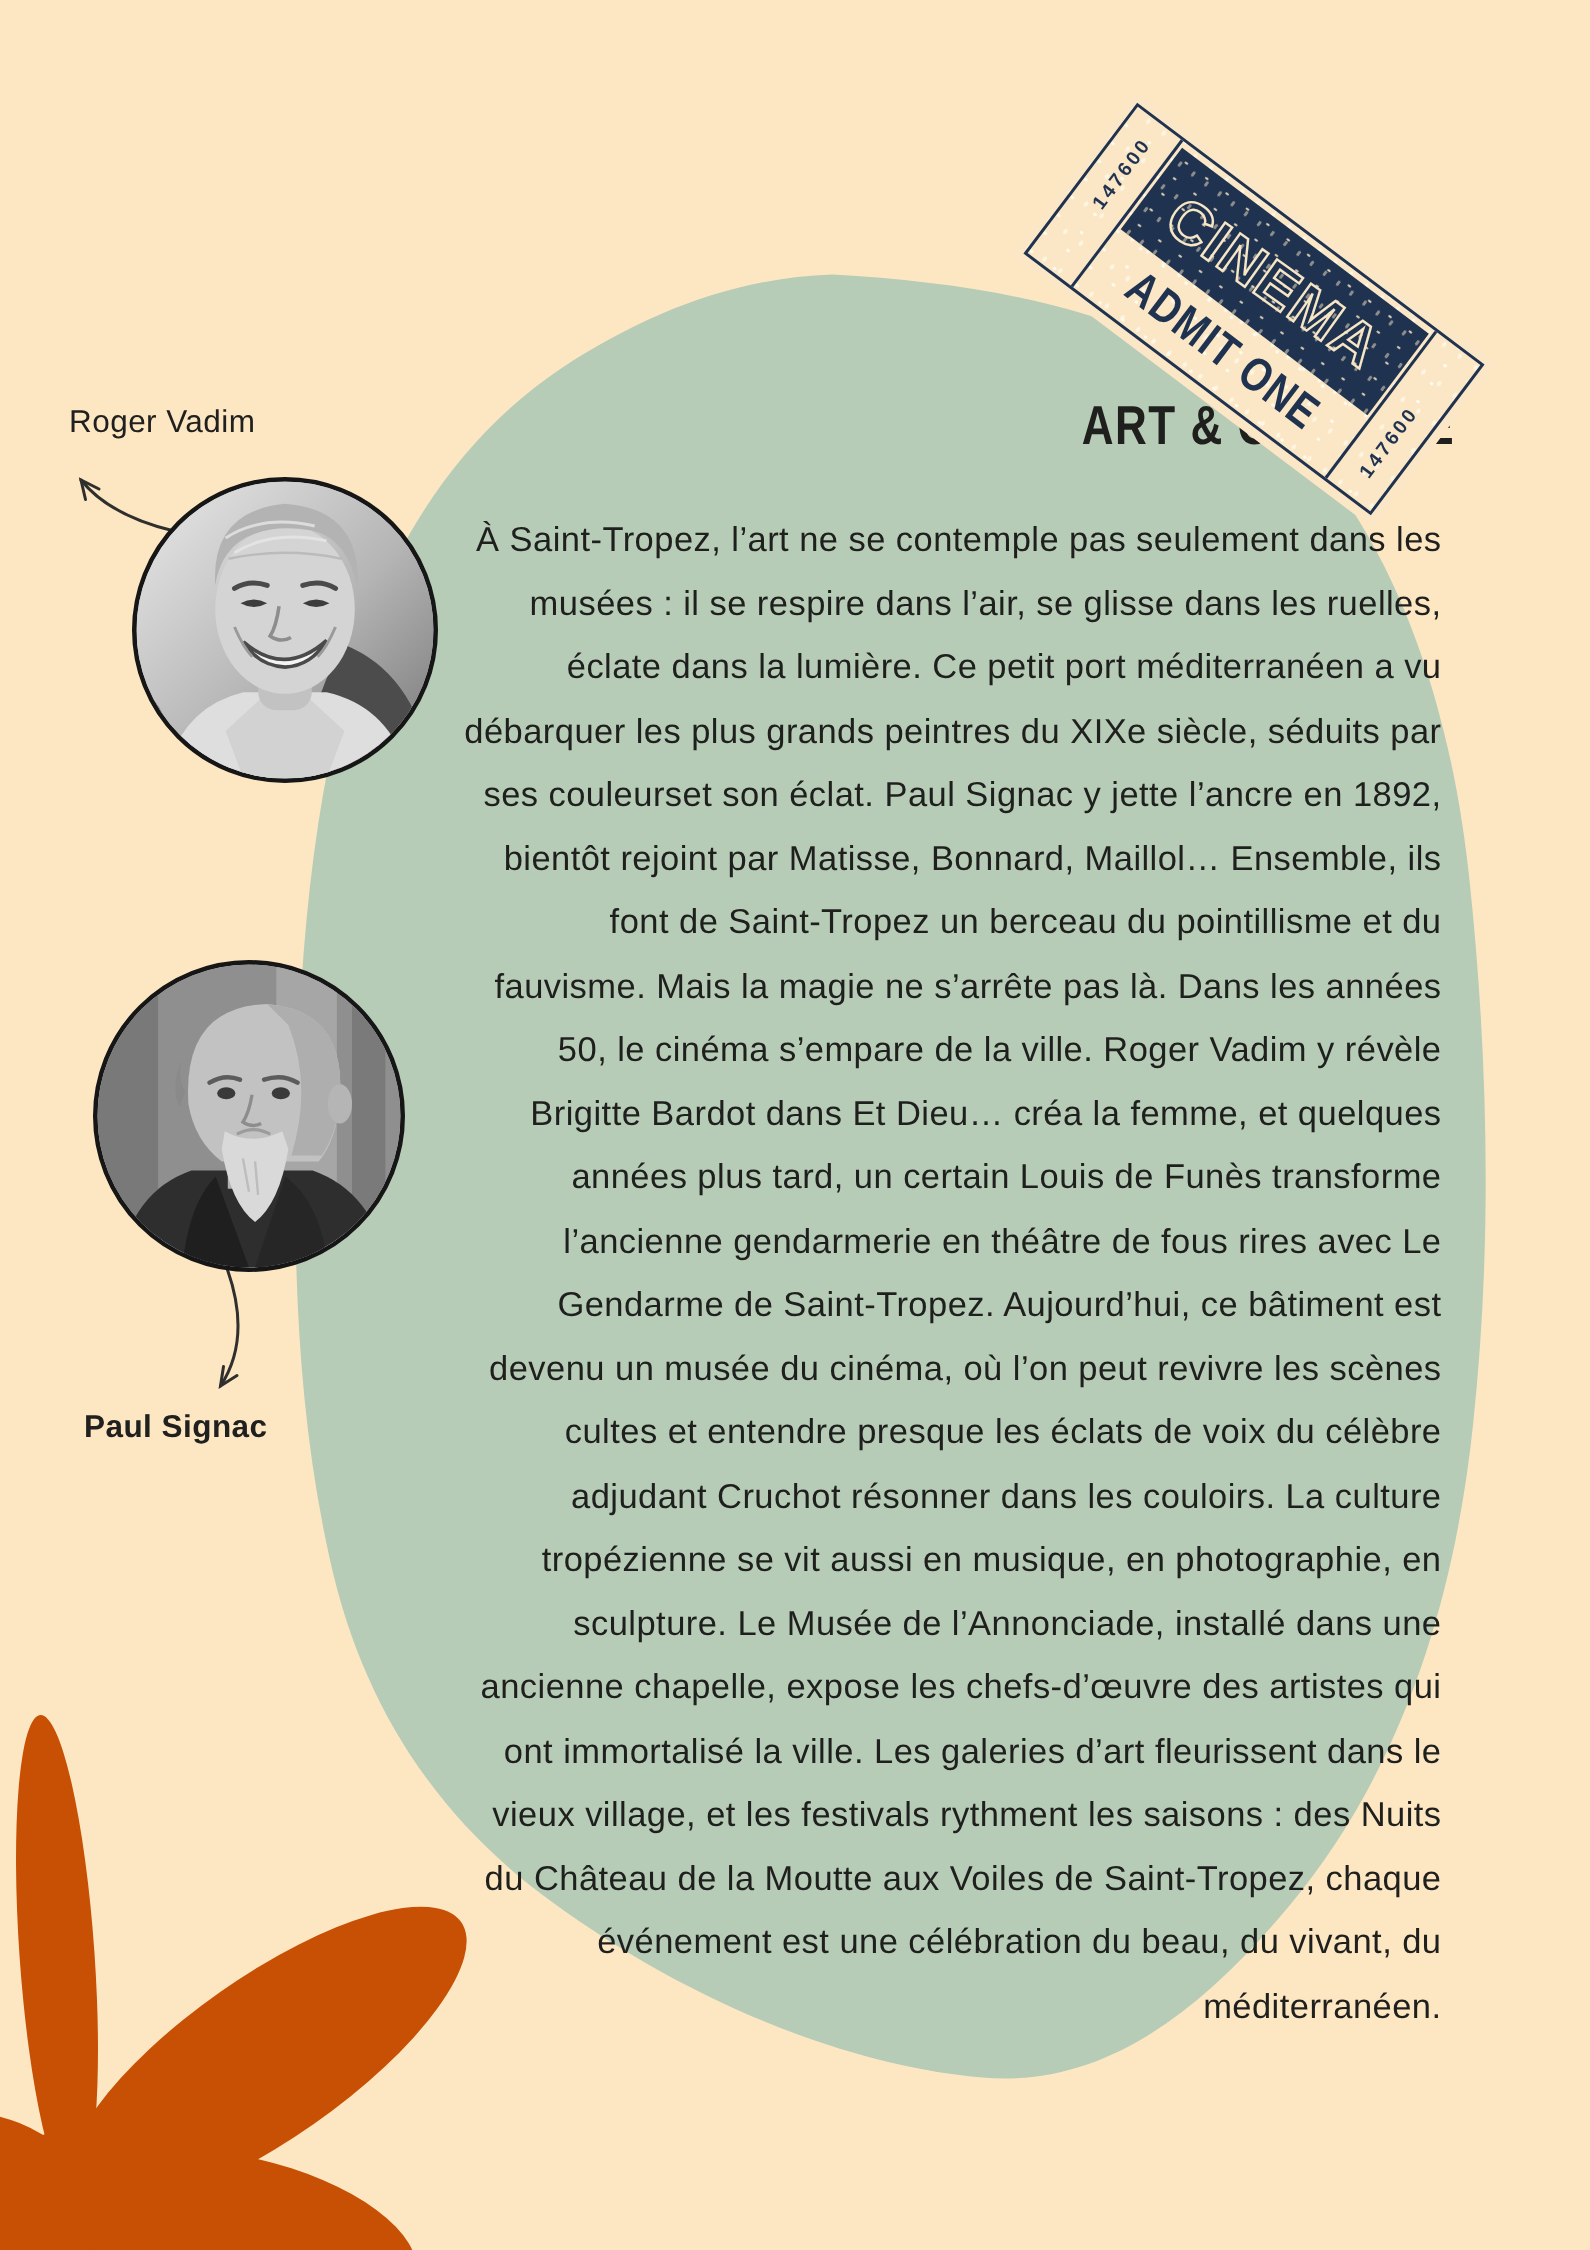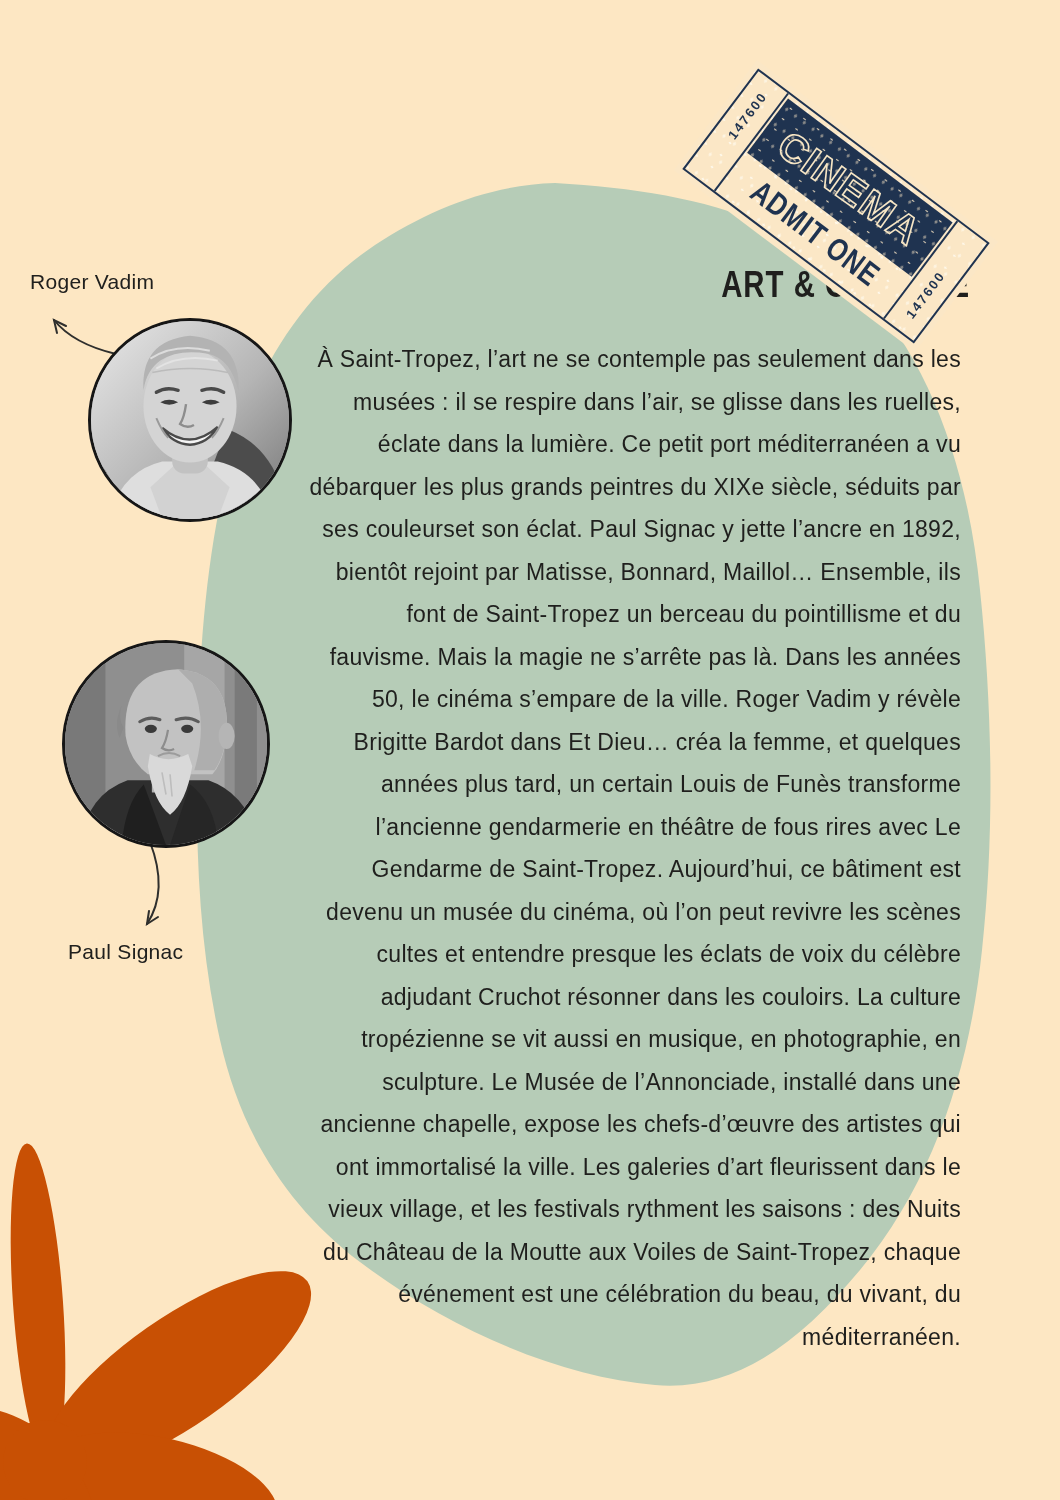--- a/index.html
+++ b/index.html
@@ -12,22 +12,22 @@
   .article-title{font-size:30px;font-weight:800;letter-spacing:1px;margin:0 0 36px 0;
                  transform:scale(0.98,1.22);transform-origin:center;}
   .article-body{font-size:23px;line-height:42.5px;letter-spacing:0.3px;font-weight:400;margin:16px;}
 
   
   .portrait{position:absolute;border-radius:50%;border:3px solid #161616;overflow:hidden;background:#b9b9b9;}
   .portrait svg{display:block;width:100%;height:100%;}
   .portrait-rv{left:88px;top:318px;width:198px;height:198px;}
   .portrait-ps{left:62px;top:640px;width:202px;height:202px;}
   .figure-label{position:absolute;font-size:21px;color:#20201e;letter-spacing:0.3px;}
-  .label-rv{left:30px;top:270px;}
-  .label-ps{left:68px;top:940px;}
+  .label-rv{left:46px;top:270px;}
+  .label-ps{left:56px;top:940px;font-weight:bold;}
 
   
   .ticket{position:absolute;left:836px;top:206px;width:302px;height:138px;
           transform:translate(-50%,-50%) rotate(37deg);background:#fbe7c6;padding:6px;box-sizing:border-box;
           background-image:radial-gradient(rgba(255,252,242,.9) 1.1px,transparent 1.5px),
                            radial-gradient(rgba(255,252,242,.65) 1px,transparent 1.3px);
           background-size:19px 15px,13px 23px;}
   .ticket-inner{width:100%;height:100%;box-sizing:border-box;border:2px solid #1f3350;display:flex;}
   .stub{width:36px;position:relative;flex:none;}
   .stub-l{border-right:2px solid #1f3350;}

